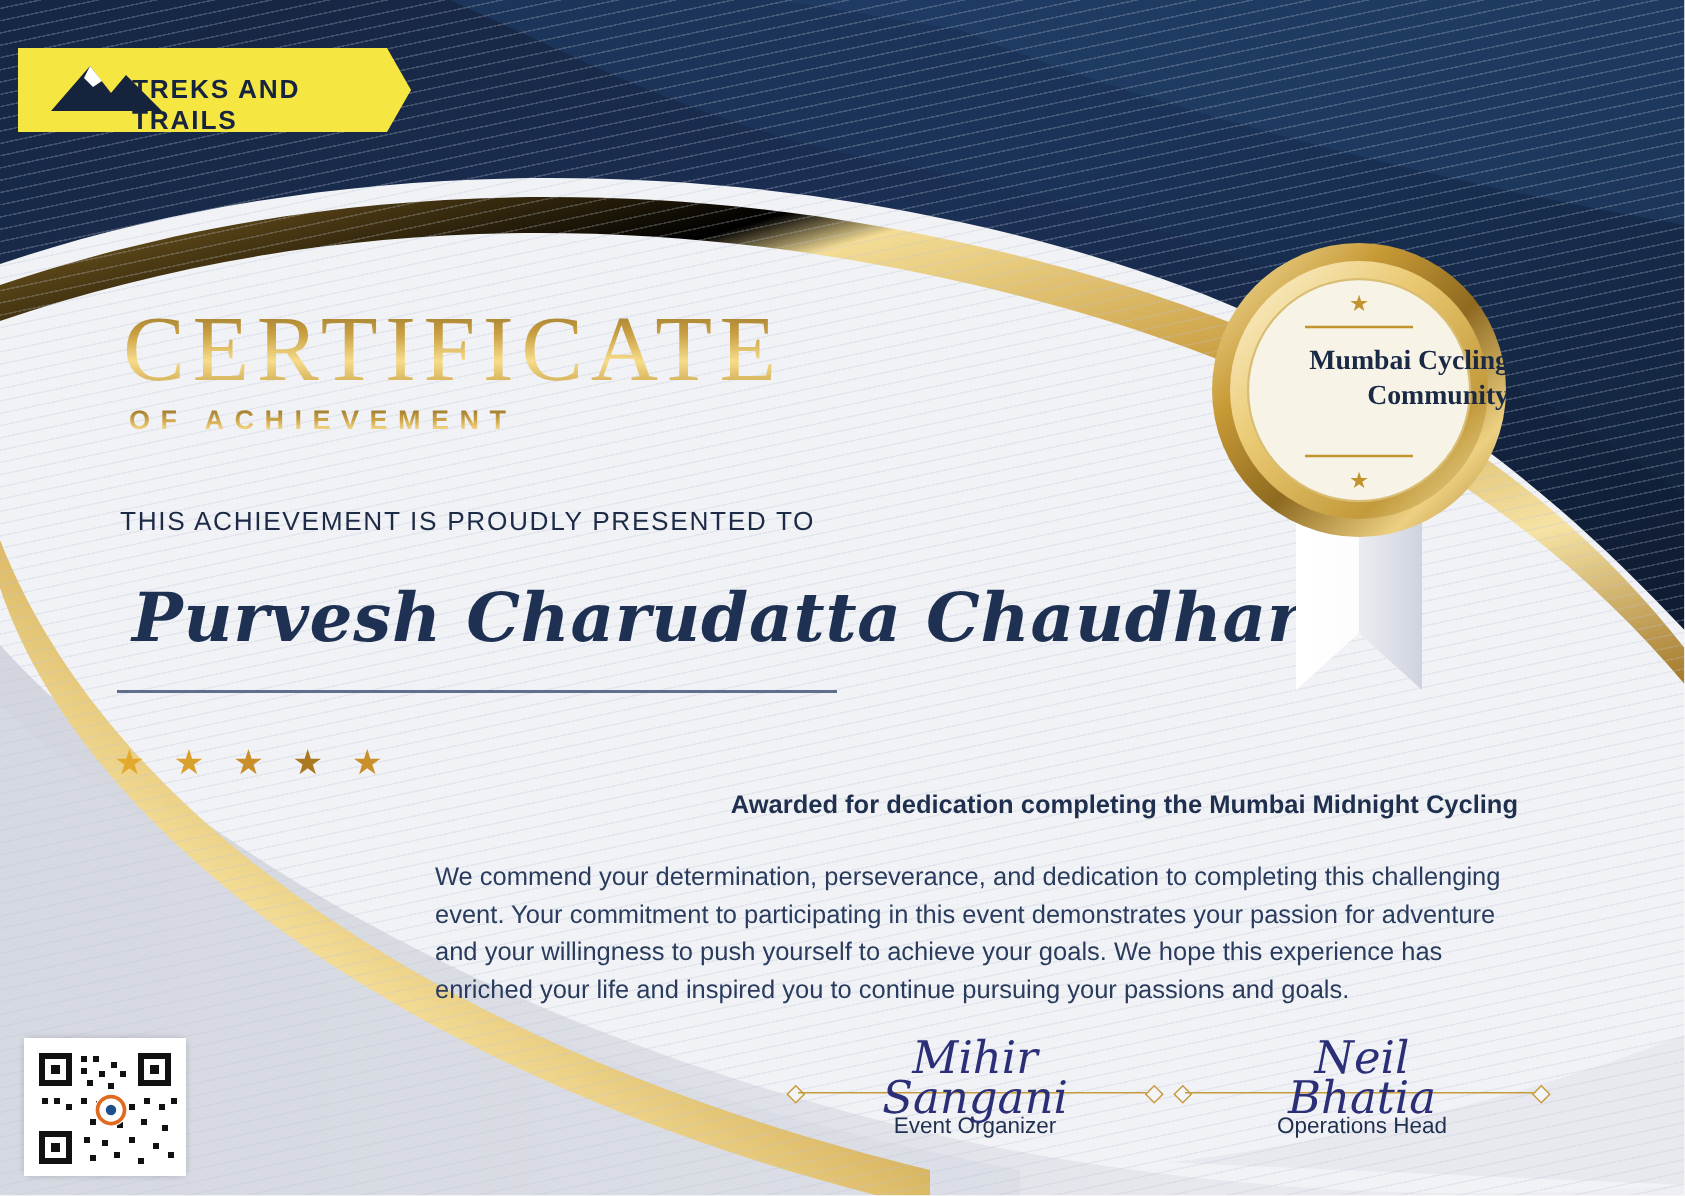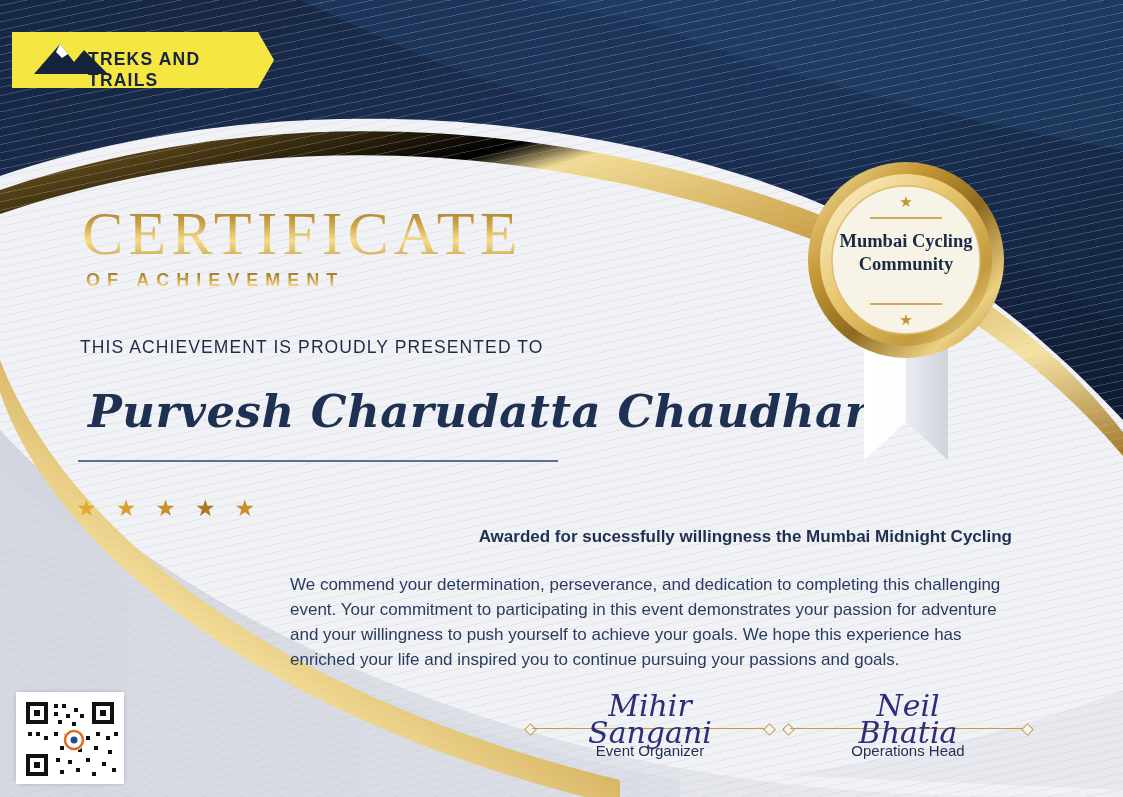--- a/index.html
+++ b/index.html
@@ -153,21 +153,21 @@
     left: 806px;
     top: 160px;
     width: 200px;
     height: 300px;
   }
   .seal-label {
     position: absolute;
     left: 0;
     top: 70px;
     width: 200px;
-    text-align: center;
+    text-align: right;
     font-family: "Liberation Serif", serif;
     font-weight: bold;
     font-size: 18.5px;
     line-height: 23px;
     color: #1a2a46;
   }
 
   
   .sig-block {
     position: absolute;
@@ -323,21 +323,21 @@
   <div class="name-rule"></div>
 
   <div class="stars-row">
     <span class="star" style="color:#e2a92e">★</span>
     <span class="star" style="color:#d9a02c">★</span>
     <span class="star" style="color:#c98f2a">★</span>
     <span class="star" style="color:#a9781f">★</span>
     <span class="star" style="color:#c98f2a">★</span>
   </div>
 
-  <div class="award-line">Awarded for sucessfully willingness the Mumbai Midnight Cycling</div>
+  <div class="award-line">Awarded for dedication completing the Mumbai Midnight Cycling</div>
   <div class="body-text">We commend your determination, perseverance, and dedication to completing this challenging event. Your commitment to participating in this event demonstrates your passion for adventure and your willingness to push yourself to achieve your goals. We hope this experience has enriched your life and inspired you to continue pursuing your passions and goals.</div>
 
   <div class="seal">
     <svg width="200" height="300" viewBox="0 0 200 300">
 
       <path d="M58,188 L142,188 L142,300 L100,262 L58,300 Z" fill="url(#ribbonGrad)"></path>
       <path d="M58,188 L100,188 L100,262 L58,300 Z" fill="#ffffff" opacity="0.85"></path>
 
       <circle cx="100" cy="100" r="98" fill="url(#sealOuter)"></circle>
       <circle cx="100" cy="100" r="86" fill="url(#sealInner)"></circle>

